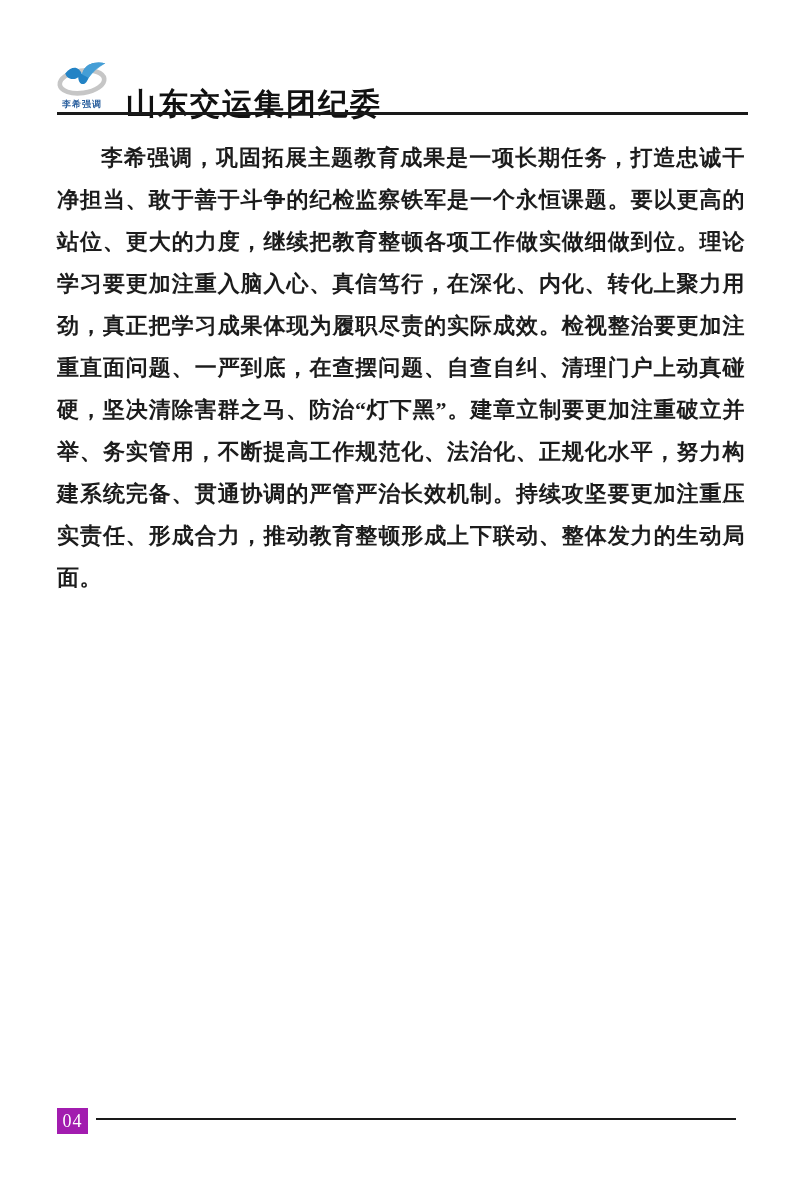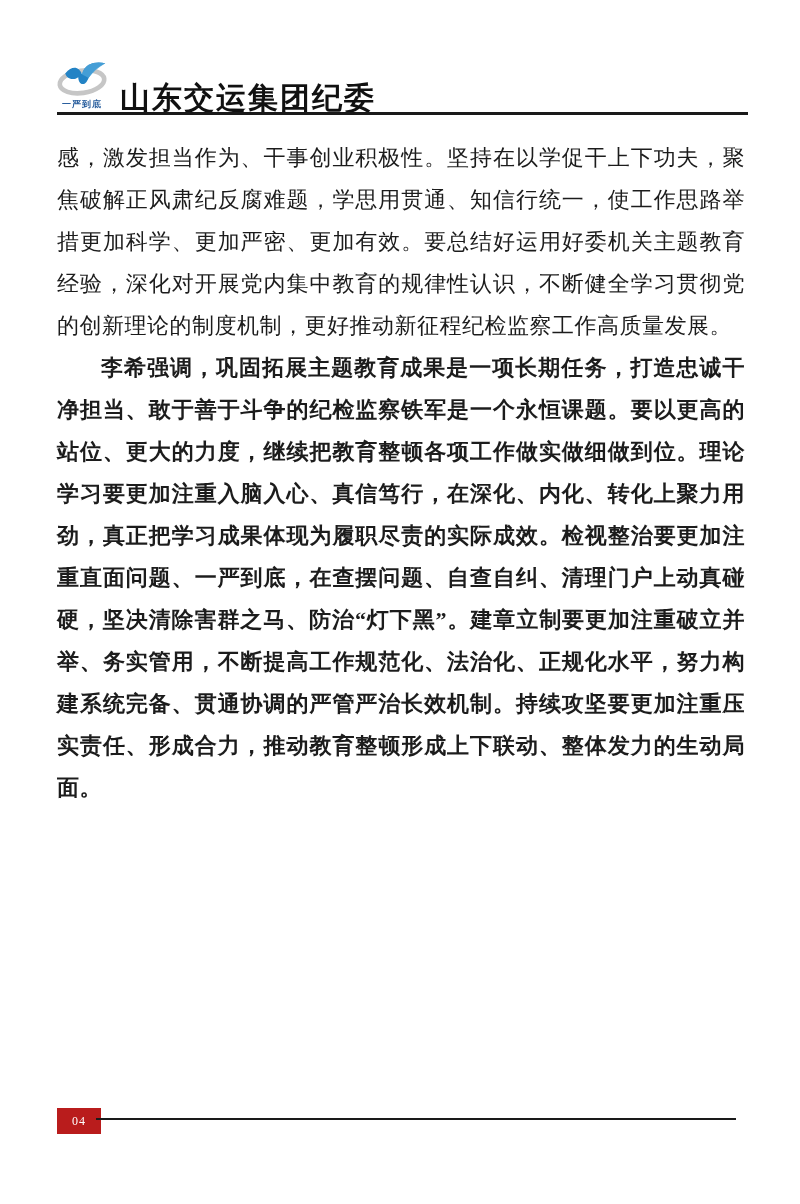--- a/index.html
+++ b/index.html
@@ -30,21 +30,21 @@
     font-size: 9px;
     font-weight: 700;
     letter-spacing: 1px;
     color: #2a5f9e;
     white-space: nowrap;
   }
   .page-title {
     position: absolute;
     left: 112px;
     top: 70px;
-    margin: 8px;
+    margin: 14px;
     font-family: "Liberation Sans", "DejaVu Sans", sans-serif;
     font-size: 30px;
     font-weight: 700;
     letter-spacing: 2px;
     color: #111111;
     white-space: nowrap;
   }
   .header-rule {
     position: absolute;
     left: 57px;
@@ -79,26 +79,26 @@
     padding-right: 22px;
     letter-spacing: 1px;
     color: #1c1c1c;
   }
 
   
   .page-badge {
     position: absolute;
     left: 57px;
     top: 1108px;
-    width: 44px;
+    width: 31px;
     height: 26px;
-    background: #b91c1c;
+    background: #a21caf;
     color: #ffffff;
     font-family: "Liberation Serif", "DejaVu Serif", serif;
-    font-size: 12px;
+    font-size: 18px;
     line-height: 26px;
     text-align: center;
     letter-spacing: 1px;
   }
   .footer-rule {
     position: absolute;
     left: 96px;
     top: 1118px;
     width: 640px;
     height: 2px;
@@ -109,28 +109,27 @@
 <body>
 
 <div class="page">
 
   <div class="logo">
     <svg width="56" height="42" viewBox="0 0 60 44" aria-hidden="true">
       <ellipse cx="30" cy="25" rx="24" ry="12" fill="none" stroke="#c6c6c6" stroke-width="5" transform="rotate(-8 30 25)"></ellipse>
       <path d="M12 16 C20 7, 27 9, 30 17 C33 5, 44 3, 55 5 C46 9, 40 15, 36 23 C32 31, 26 27, 26 20 C21 24, 14 22, 12 16 Z" fill="#2383c5"></path>
       <path d="M30 17 C33 5, 44 3, 55 5 C47 10, 41 15, 37 21 C34 19, 31 18, 30 17 Z" fill="#4ba3d8" opacity="0.85"></path>
     </svg>
-    <span class="logo-text">一严到底</span>
+    <span class="logo-text">李希强调</span>
   </div>
 
   <h1 class="page-title">山东交运集团纪委</h1>
 
   <div class="header-rule"></div>
 
   <main class="doc-body">
-    <p class="para">感，激发担当作为、干事创业积极性。坚持在以学促干上下功夫，聚焦破解正风肃纪反腐难题，学思用贯通、知信行统一，使工作思路举措更加科学、更加严密、更加有效。要总结好运用好委机关主题教育经验，深化对开展党内集中教育的规律性认识，不断健全学习贯彻党的创新理论的制度机制，更好推动新征程纪检监察工作高质量发展。</p>
     <p class="para indent">李希强调，巩固拓展主题教育成果是一项长期任务，打造忠诚干净担当、敢于善于斗争的纪检监察铁军是一个永恒课题。要以更高的站位、更大的力度，继续把教育整顿各项工作做实做细做到位。理论学习要更加注重入脑入心、真信笃行，在深化、内化、转化上聚力用劲，真正把学习成果体现为履职尽责的实际成效。检视整治要更加注重直面问题、一严到底，在查摆问题、自查自纠、清理门户上动真碰硬，坚决清除害群之马、防治“灯下黑”。建章立制要更加注重破立并举、务实管用，不断提高工作规范化、法治化、正规化水平，努力构建系统完备、贯通协调的严管严治长效机制。持续攻坚要更加注重压实责任、形成合力，推动教育整顿形成上下联动、整体发力的生动局面。</p>
   </main>
 
   <span class="page-badge">04</span>
   <div class="footer-rule"></div>
 
 </div>
 
 </body></html>

